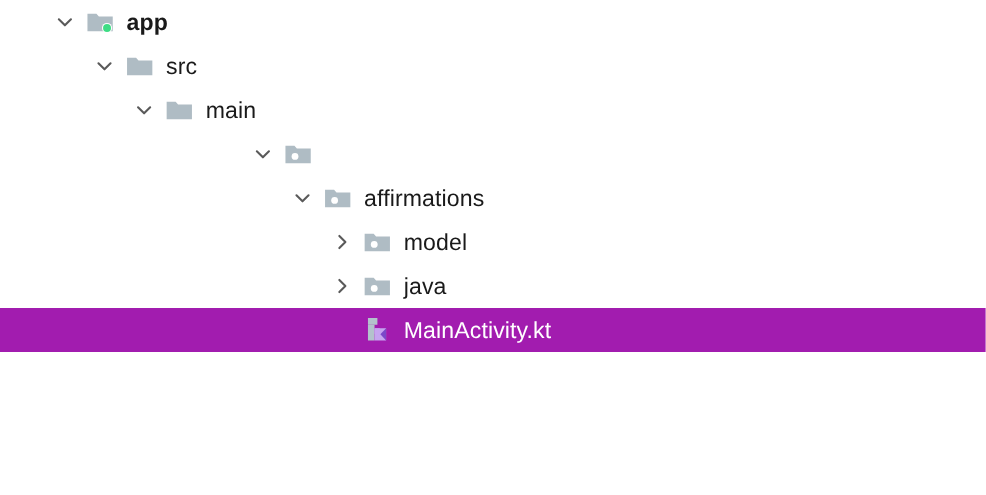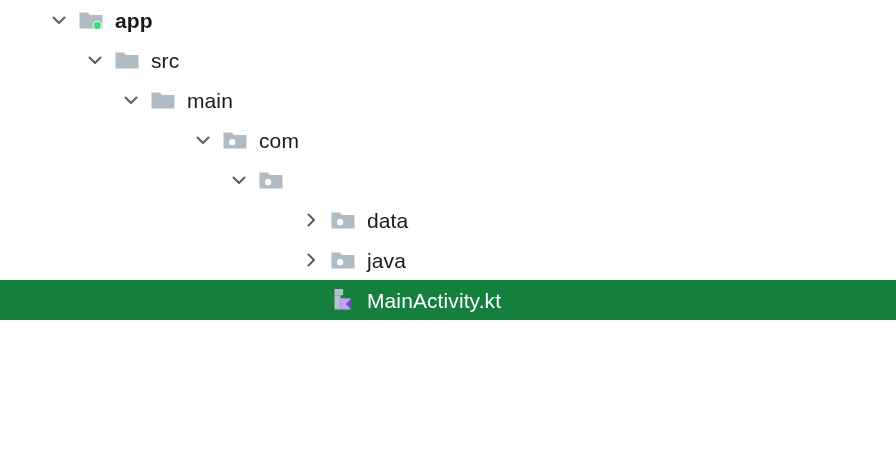--- a/index.html
+++ b/index.html
@@ -13,21 +13,21 @@
   #tree{width:896px;height:450px;position:relative;}
 
   .row{
     position:relative;
     height:40px;
     display:flex;
     align-items:center;
     box-sizing:border-box;
     white-space:nowrap;
   }
-  .row.selected{background:#15803d;}
+  .row.selected{background:#a21caf;}
 
   .twisty{
     width:22px;height:22px;
     flex:0 0 22px;
     position:relative;
     display:inline-block;
   }
   .twisty svg{display:block;width:22px;height:22px;}
 
   .icon{
@@ -91,62 +91,62 @@
         </svg>
       </span>
       <span class="icon">
         <svg viewBox="0 0 26 26" xmlns="http://www.w3.org/2000/svg">
           <path d="M1.5 5.5 h8.2 l2.2 2.6 h12.6 v13.4 h-23 z" fill="#afbcc4"></path>
         </svg>
       </span>
       <span class="label">main</span>
     </div>
     <div class="row">
-      <div style="flex: 0 0 192px;"></div>
-      <span class="twisty">
-        <svg viewBox="0 0 22 22" xmlns="http://www.w3.org/2000/svg">
-          <path d="M5.5 8.5 L11 14 L16.5 8.5" fill="none" stroke="#5a5a5a" stroke-width="1.9" stroke-linecap="round" stroke-linejoin="round"></path>
-        </svg>
-      </span>
-      <span class="icon">
-        <svg viewBox="0 0 26 26" xmlns="http://www.w3.org/2000/svg">
-          <path d="M1.5 5.5 h8.2 l2.2 2.6 h12.6 v13.4 h-23 z" fill="#afbcc4"></path>
-          <circle cx="10.2" cy="15.2" r="3.1" fill="#ffffff"></circle>
-        </svg>
-      </span>
-      <span class="label">com</span>
-    </div>
-    <div class="row">
       <div style="flex: 0 0 228px;"></div>
       <span class="twisty">
         <svg viewBox="0 0 22 22" xmlns="http://www.w3.org/2000/svg">
           <path d="M5.5 8.5 L11 14 L16.5 8.5" fill="none" stroke="#5a5a5a" stroke-width="1.9" stroke-linecap="round" stroke-linejoin="round"></path>
         </svg>
       </span>
       <span class="icon">
         <svg viewBox="0 0 26 26" xmlns="http://www.w3.org/2000/svg">
           <path d="M1.5 5.5 h8.2 l2.2 2.6 h12.6 v13.4 h-23 z" fill="#afbcc4"></path>
           <circle cx="10.2" cy="15.2" r="3.1" fill="#ffffff"></circle>
         </svg>
       </span>
     </div>
     <div class="row">
+      <div style="flex: 0 0 264px;"></div>
+      <span class="twisty">
+        <svg viewBox="0 0 22 22" xmlns="http://www.w3.org/2000/svg">
+          <path d="M5.5 8.5 L11 14 L16.5 8.5" fill="none" stroke="#5a5a5a" stroke-width="1.9" stroke-linecap="round" stroke-linejoin="round"></path>
+        </svg>
+      </span>
+      <span class="icon">
+        <svg viewBox="0 0 26 26" xmlns="http://www.w3.org/2000/svg">
+          <path d="M1.5 5.5 h8.2 l2.2 2.6 h12.6 v13.4 h-23 z" fill="#afbcc4"></path>
+          <circle cx="10.2" cy="15.2" r="3.1" fill="#ffffff"></circle>
+        </svg>
+      </span>
+      <span class="label">affirmations</span>
+    </div>
+    <div class="row">
       <div style="flex: 0 0 300px;"></div>
       <span class="twisty">
         <svg viewBox="0 0 22 22" xmlns="http://www.w3.org/2000/svg">
           <path d="M8.5 5.5 L14 11 L8.5 16.5" fill="none" stroke="#5a5a5a" stroke-width="1.9" stroke-linecap="round" stroke-linejoin="round"></path>
         </svg>
       </span>
       <span class="icon">
         <svg viewBox="0 0 26 26" xmlns="http://www.w3.org/2000/svg">
           <path d="M1.5 5.5 h8.2 l2.2 2.6 h12.6 v13.4 h-23 z" fill="#afbcc4"></path>
           <circle cx="10.2" cy="15.2" r="3.1" fill="#ffffff"></circle>
         </svg>
       </span>
-      <span class="label">data</span>
+      <span class="label">model</span>
     </div>
     <div class="row">
       <div style="flex: 0 0 300px;"></div>
       <span class="twisty">
         <svg viewBox="0 0 22 22" xmlns="http://www.w3.org/2000/svg">
           <path d="M8.5 5.5 L14 11 L8.5 16.5" fill="none" stroke="#5a5a5a" stroke-width="1.9" stroke-linecap="round" stroke-linejoin="round"></path>
         </svg>
       </span>
       <span class="icon">
         <svg viewBox="0 0 26 26" xmlns="http://www.w3.org/2000/svg">

